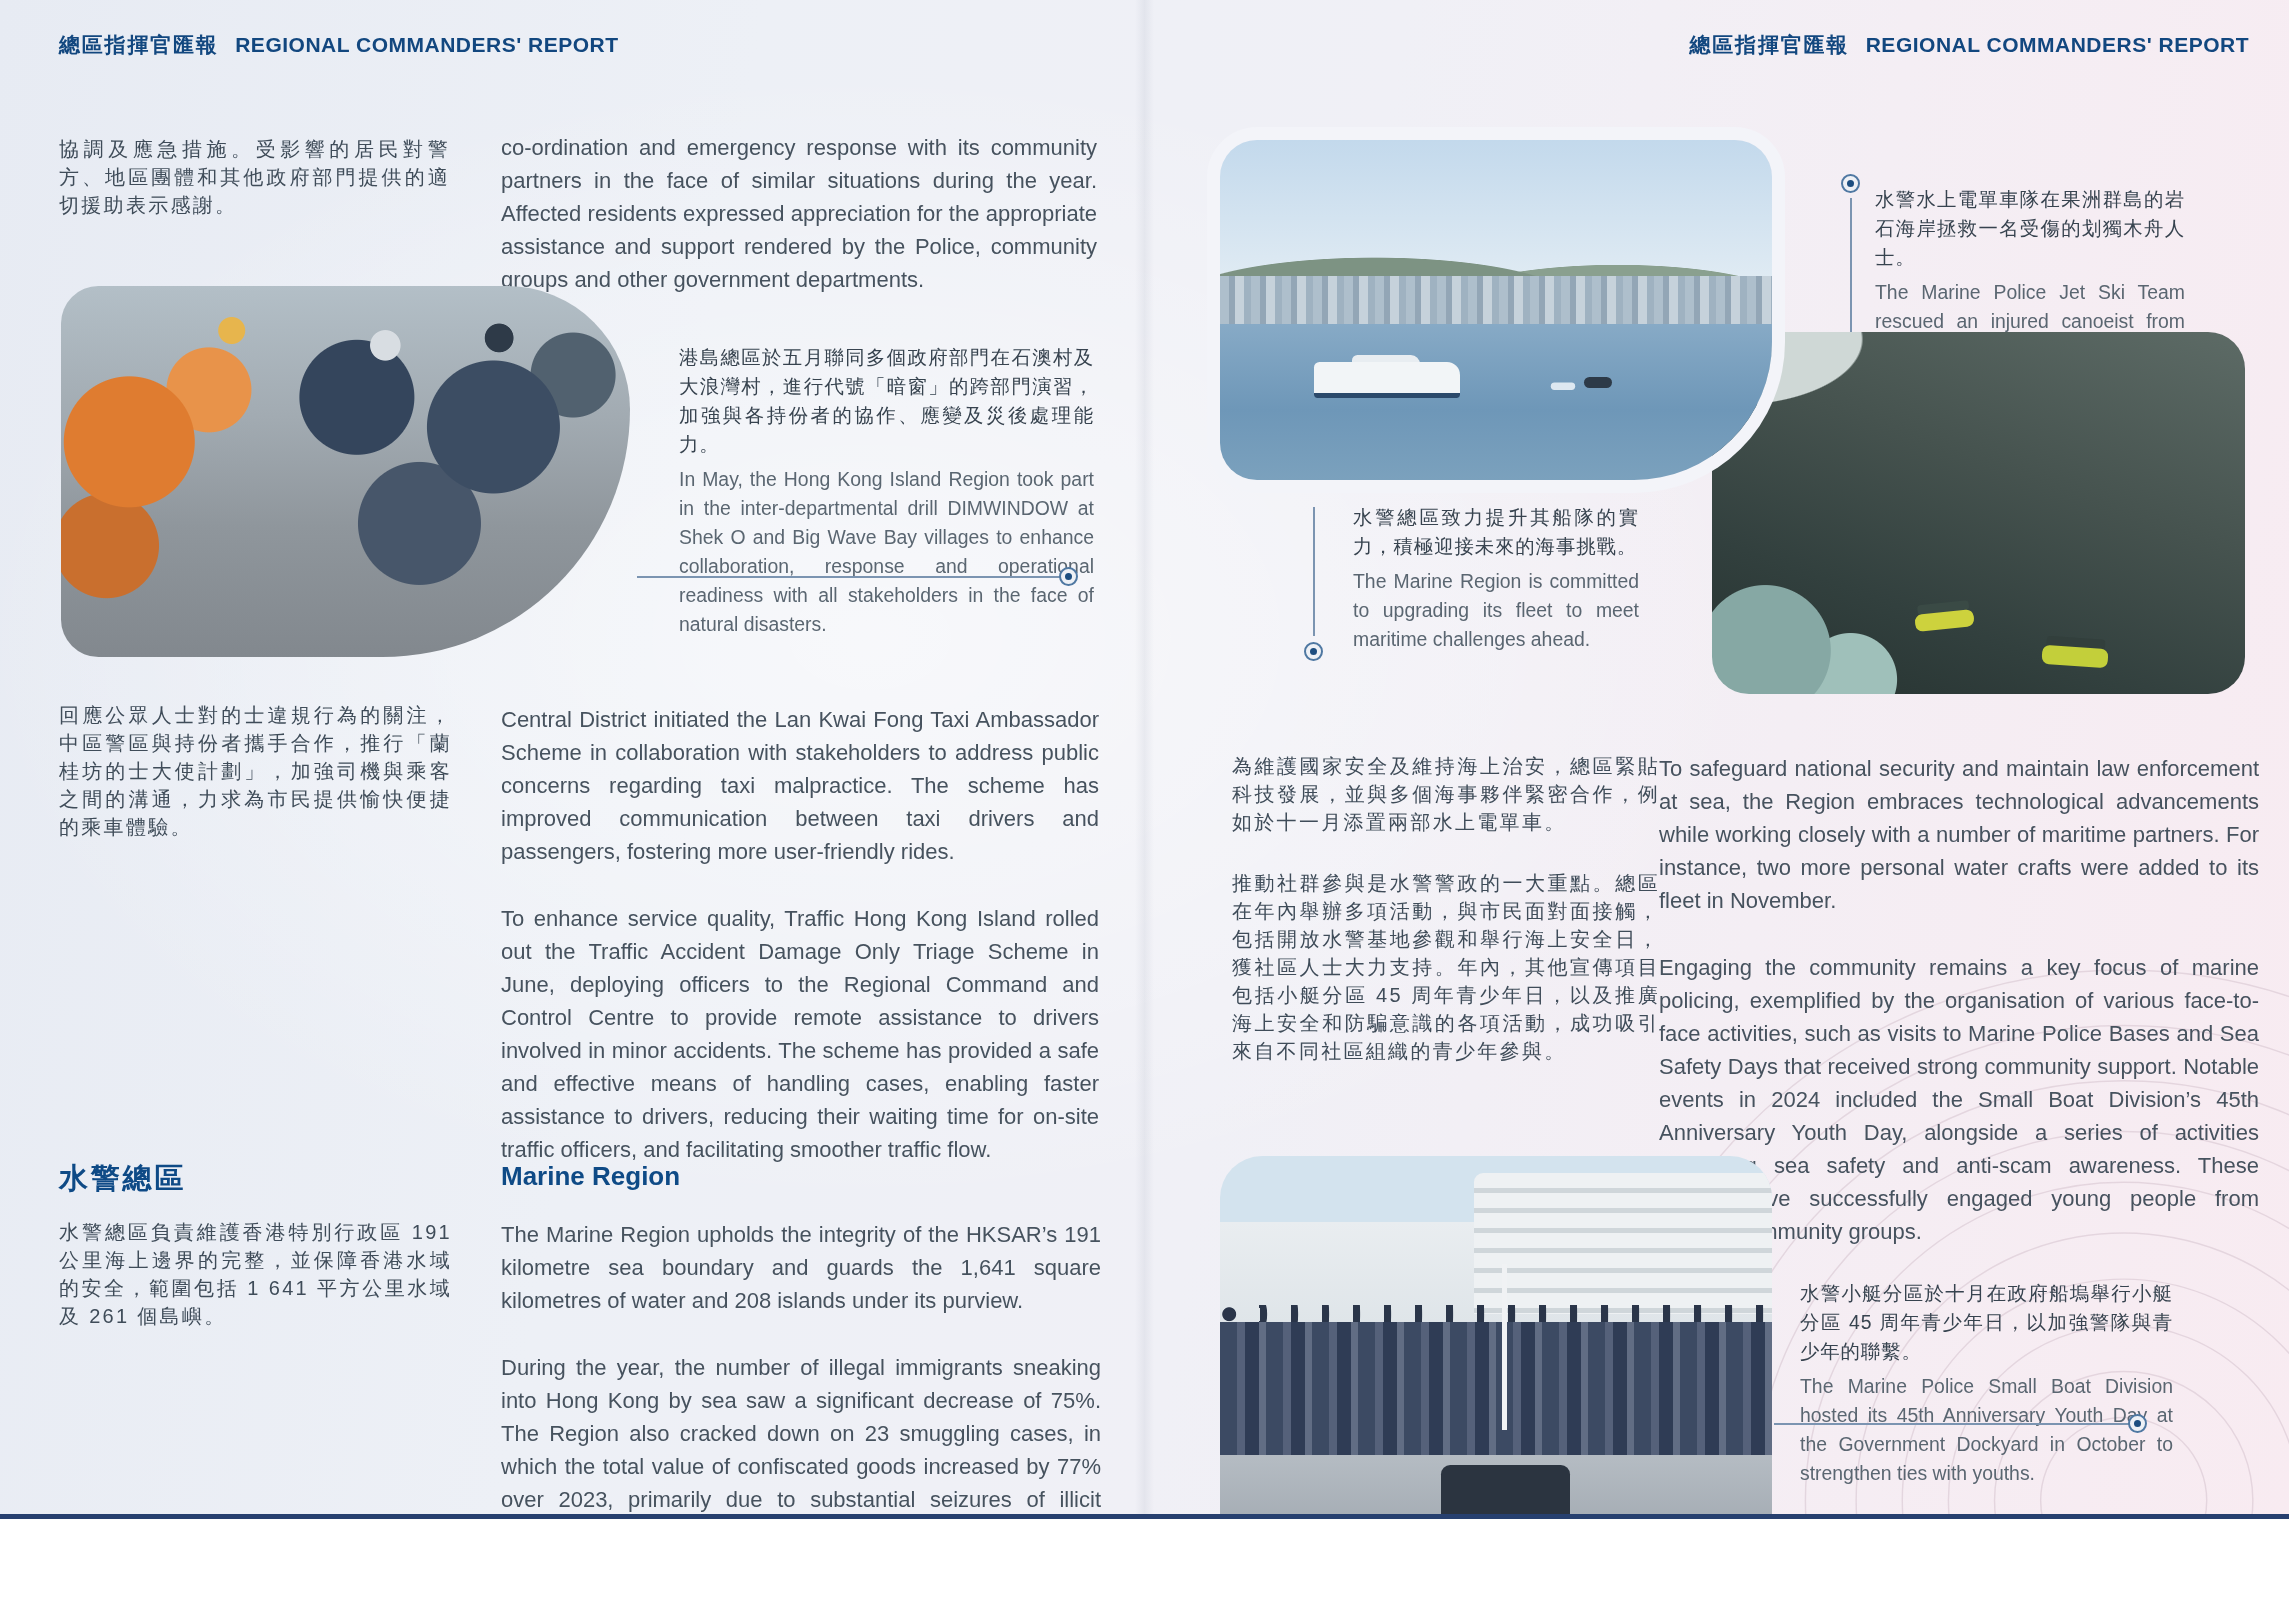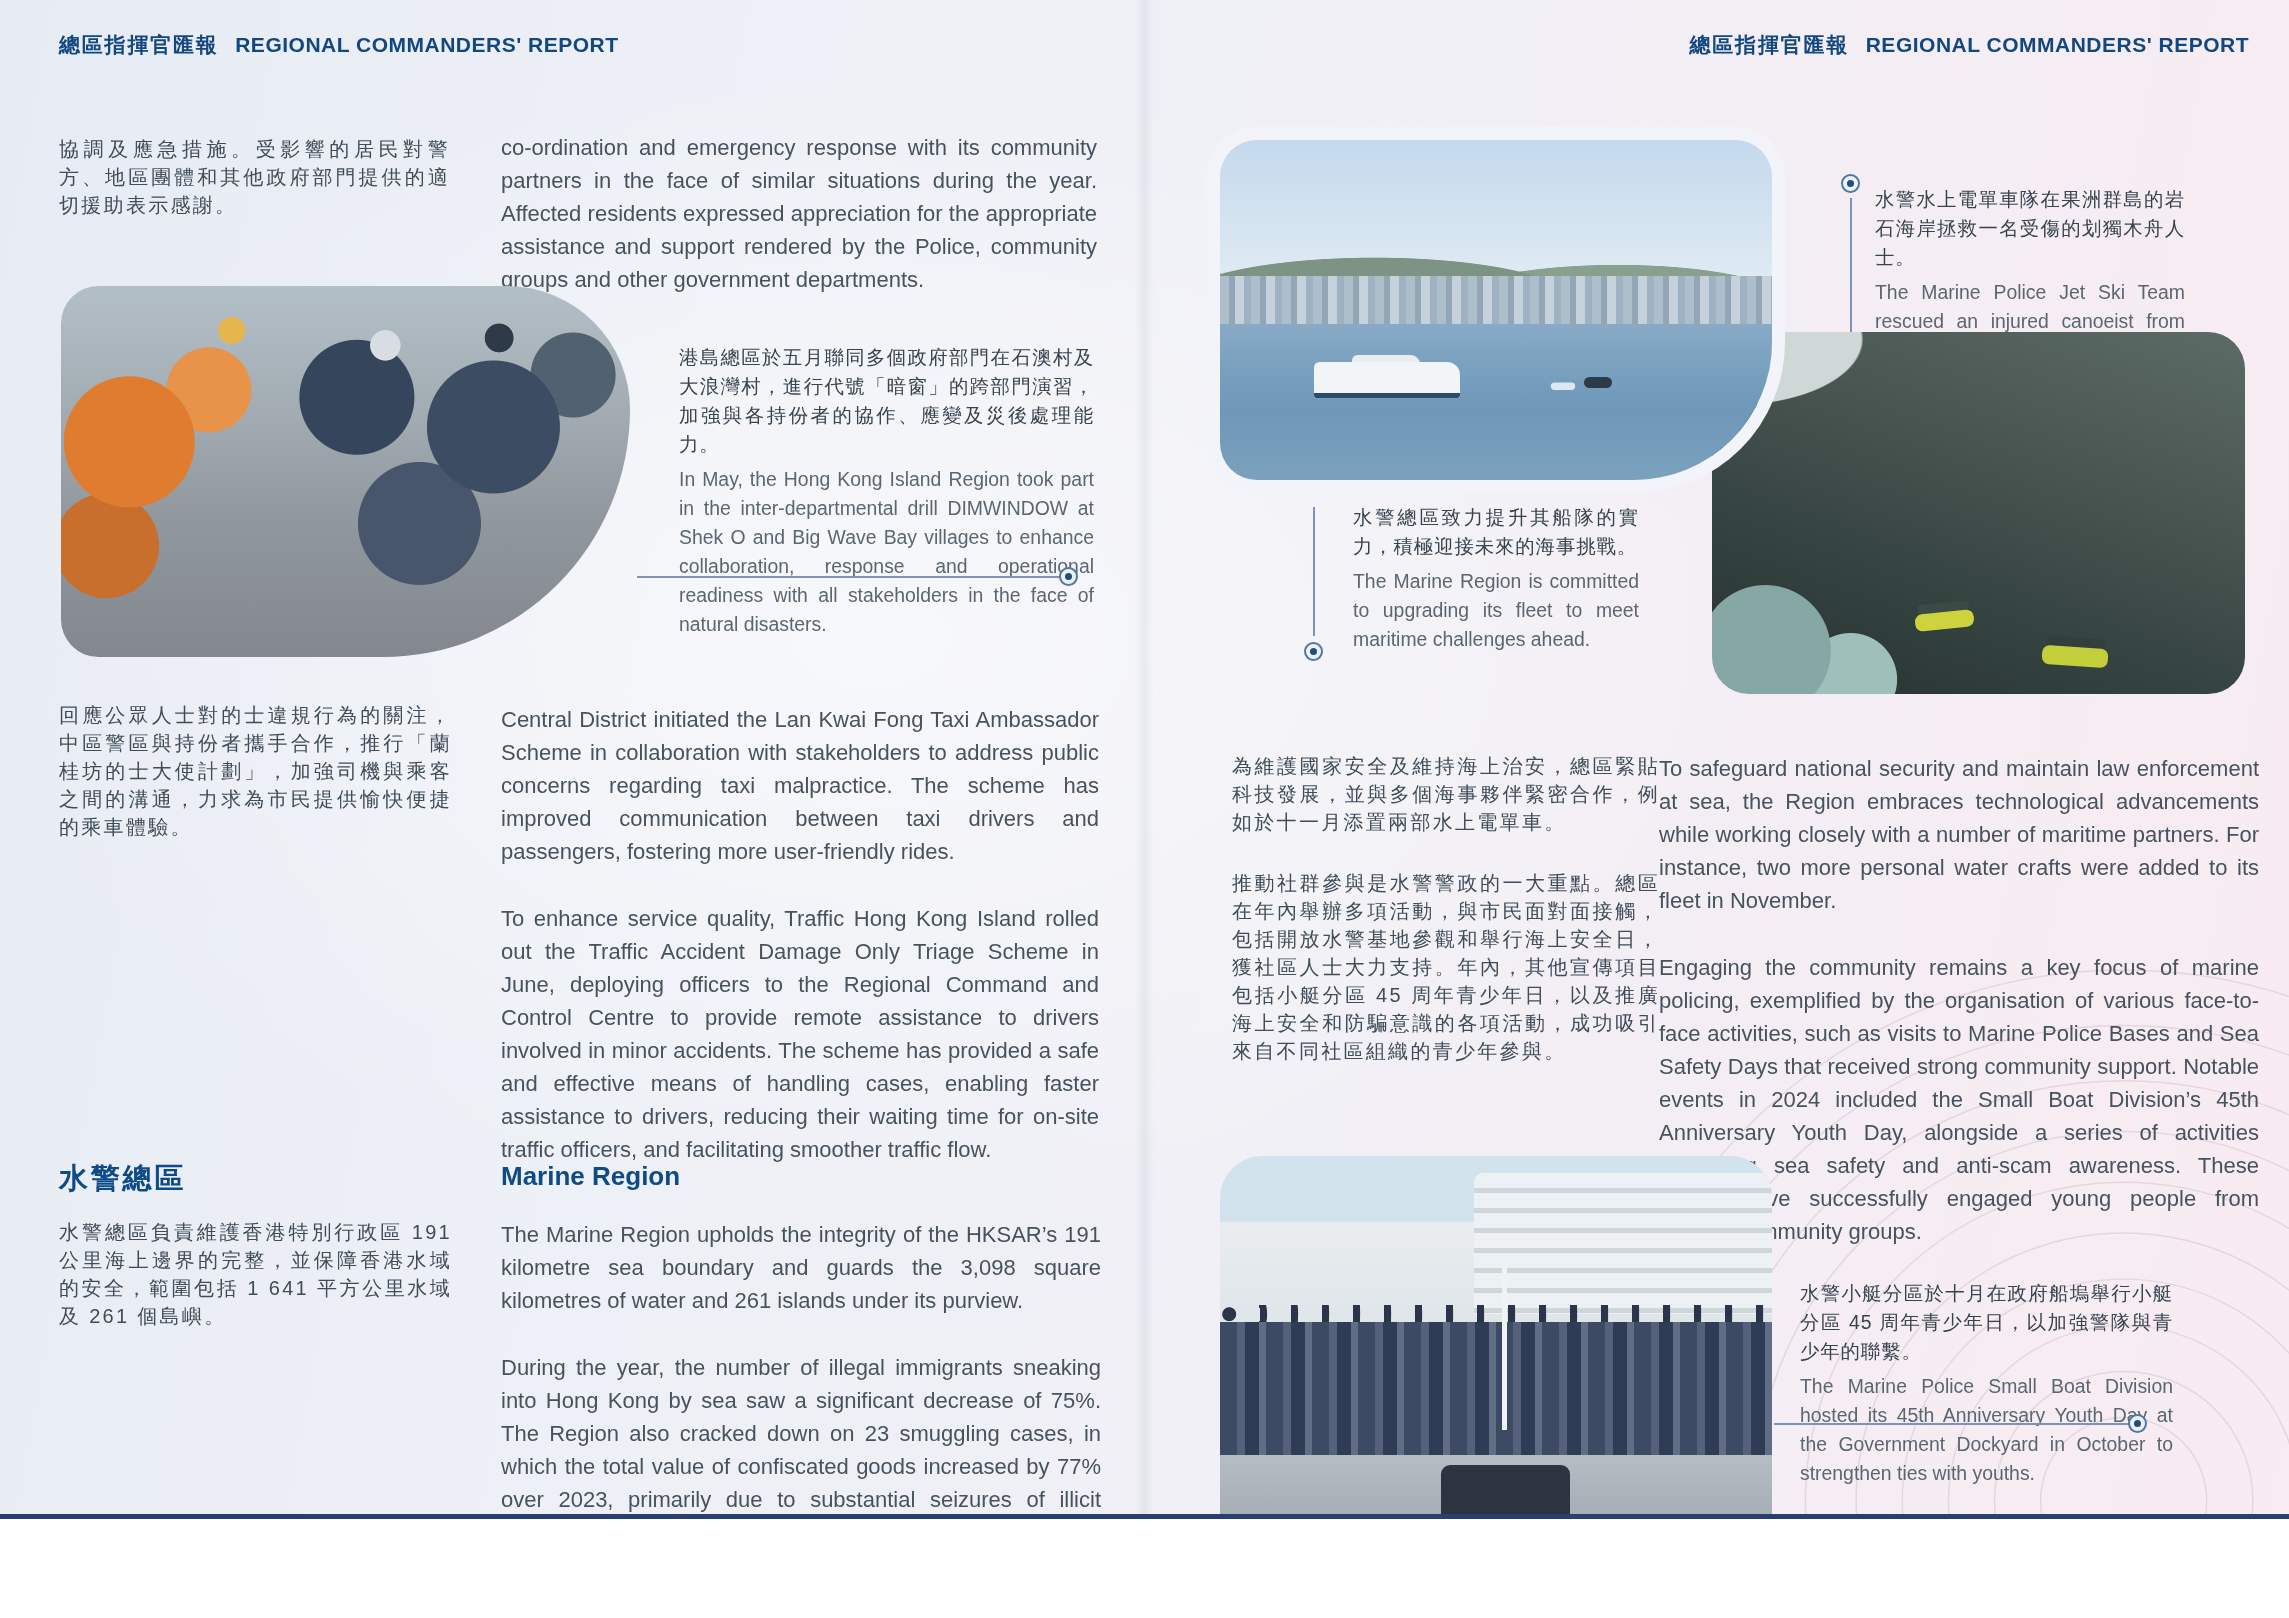--- a/index.html
+++ b/index.html
@@ -128,21 +128,21 @@
     <div class="en-body pgap-en">To enhance service quality, Traffic Hong Kong Island rolled out the Traffic Accident Damage Only Triage Scheme in June, deploying officers to the Regional Command and Control Centre to provide remote assistance to drivers involved in minor accidents. The scheme has provided a safe and effective means of handling cases, enabling faster assistance to drivers, reducing their waiting time for on-site traffic officers, and facilitating smoother traffic flow.</div>
   </div>
 
   <div class="abs h-cn" style="left:59px;top:1159px;">水警總區</div>
   <div class="abs" style="left:59px;top:1218px;width:393px;">
     <div class="cjk-body">水警總區負責維護香港特別行政區 191 公里海上邊界的完整，並保障香港水域的安全，範圍包括 1 641 平方公里水域及 261 個島嶼。</div>
   </div>
 
   <div class="abs h-en" style="left:501px;top:1161px;">Marine Region</div>
   <div class="abs" style="left:501px;top:1218px;width:600px;">
-    <div class="en-body">The Marine Region upholds the integrity of the HKSAR’s 191 kilometre sea boundary and guards the 3,098 square kilometres of water and 261 islands under its purview.</div>
+    <div class="en-body">The Marine Region upholds the integrity of the HKSAR’s 191 kilometre sea boundary and guards the 1,641 square kilometres of water and 208 islands under its purview.</div>
     <div class="en-body pgap-en">During the year, the number of illegal immigrants sneaking into Hong Kong by sea saw a significant decrease of 75%. The Region also cracked down on 23 smuggling cases, in which the total value of confiscated goods increased by 77% over 2023, primarily due to substantial seizures of illicit cigarettes.</div>
   </div>
 
   <div class="abs footrow" style="left:37px;top:1558px;">
     <span class="pagenum">64</span>
     <span class="foot">香港警察年報 2024</span>
   </div>
 
   <div class="abs photo photo-rocky">
     <div class="rk-ski1"></div>

